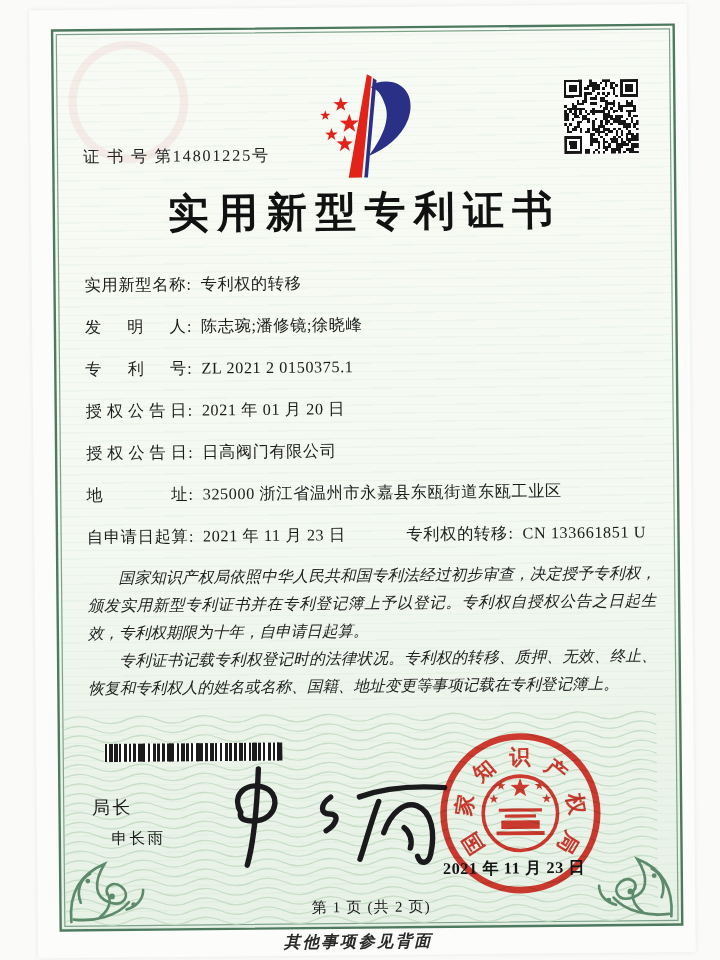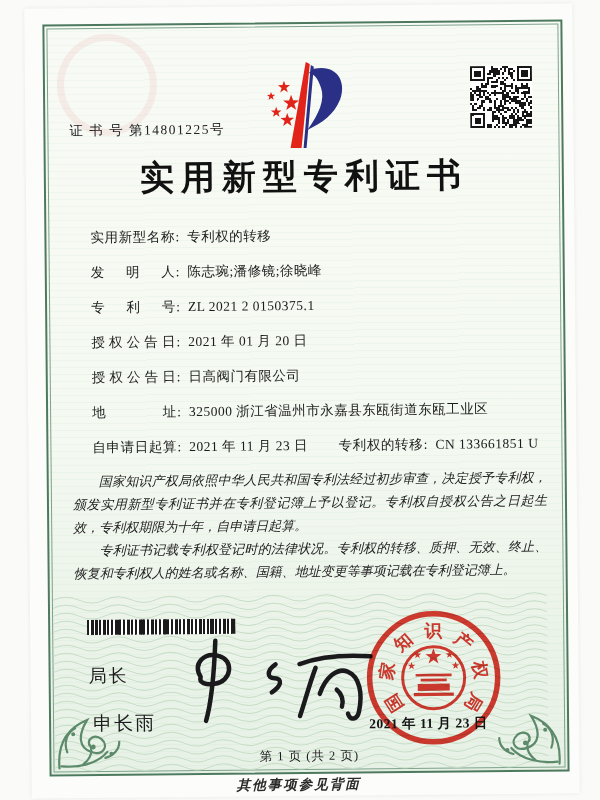--- a/index.html
+++ b/index.html
@@ -34,21 +34,21 @@
     position:absolute;left:24px;top:96px;font-size:13.5px;letter-spacing:1.5px;color:#222;
   }
   .logo{position:absolute;left:212px;top:32px;width:94px;height:98px;}
   .qr{position:absolute;left:425px;top:44px;width:62px;height:62px;}
   .title{
     position:absolute;left:0;right:0;top:130px;text-align:center;
     font-size:34px;font-weight:600;letter-spacing:7px;color:#111;
   }
   .fields{position:absolute;left:24px;top:202px;right:26px;font-size:13.5px;}
   .frow{margin-bottom:16px;line-height:19px;white-space:nowrap;}
-  .flabel{display:inline-block;width:84px;text-align:justify;text-align-last:justify;vertical-align:top;margin-left:20px;}
+  .flabel{display:inline-block;width:84px;text-align:justify;text-align-last:justify;vertical-align:top;}
   .fcolon{display:inline-block;margin:0 8px 0 1px;}
   .fvalue{letter-spacing:0.5px;}
   .frow-double{display:flex;}
   .fpair-first{width:278px;}
   .paras{
     position:absolute;left:24px;right:18px;top:444px;
     font-size:13px;line-height:23px;text-align:justify;
     font-style:italic;color:#222;
   }
   .paras p{margin:0;text-indent:2em;}
@@ -57,22 +57,22 @@
   .flourish.fl-left{left:2px;}
   .flourish.fl-right{right:2px;transform:scale(-1,1);}
   .barcode{
     position:absolute;left:37px;top:594px;width:148px;height:15px;
     background-color:#ffffff;
     background-image:
       repeating-linear-gradient(90deg,#1b1b1b 0 2px,rgba(0,0,0,0) 2px 4px),
       repeating-linear-gradient(90deg,#1b1b1b 0 1px,rgba(0,0,0,0) 1px 6px),
       repeating-linear-gradient(90deg,rgba(0,0,0,0) 0 8px,#1b1b1b 8px 11px,rgba(0,0,0,0) 11px 23px);
   }
-  .commissioner-title{position:absolute;left:38px;top:638px;font-size:18px;letter-spacing:2px;}
-  .commissioner-name{position:absolute;left:42px;top:685px;font-size:19px;letter-spacing:2px;}
+  .commissioner-title{position:absolute;left:26px;top:638px;font-size:15px;letter-spacing:2px;}
+  .commissioner-name{position:absolute;left:42px;top:664px;font-size:13px;letter-spacing:2px;}
   .signature{position:absolute;left:128px;top:608px;width:205px;height:95px;}
   .seal{position:absolute;left:312px;top:584px;width:142px;height:142px;opacity:0.92;mix-blend-mode:multiply;}
   .seal-date{
     position:absolute;left:318px;top:692px;font-size:13.5px;letter-spacing:0.5px;
     color:#141414;z-index:5;font-weight:600;
   }
   .page-num{position:absolute;left:0;right:0;top:724px;text-align:center;font-size:12.5px;letter-spacing:1px;}
   .back-note{
     position:absolute;left:205px;top:770px;font-size:13.5px;font-style:italic;
     letter-spacing:2px;color:#2a2a2a;font-weight:600;

